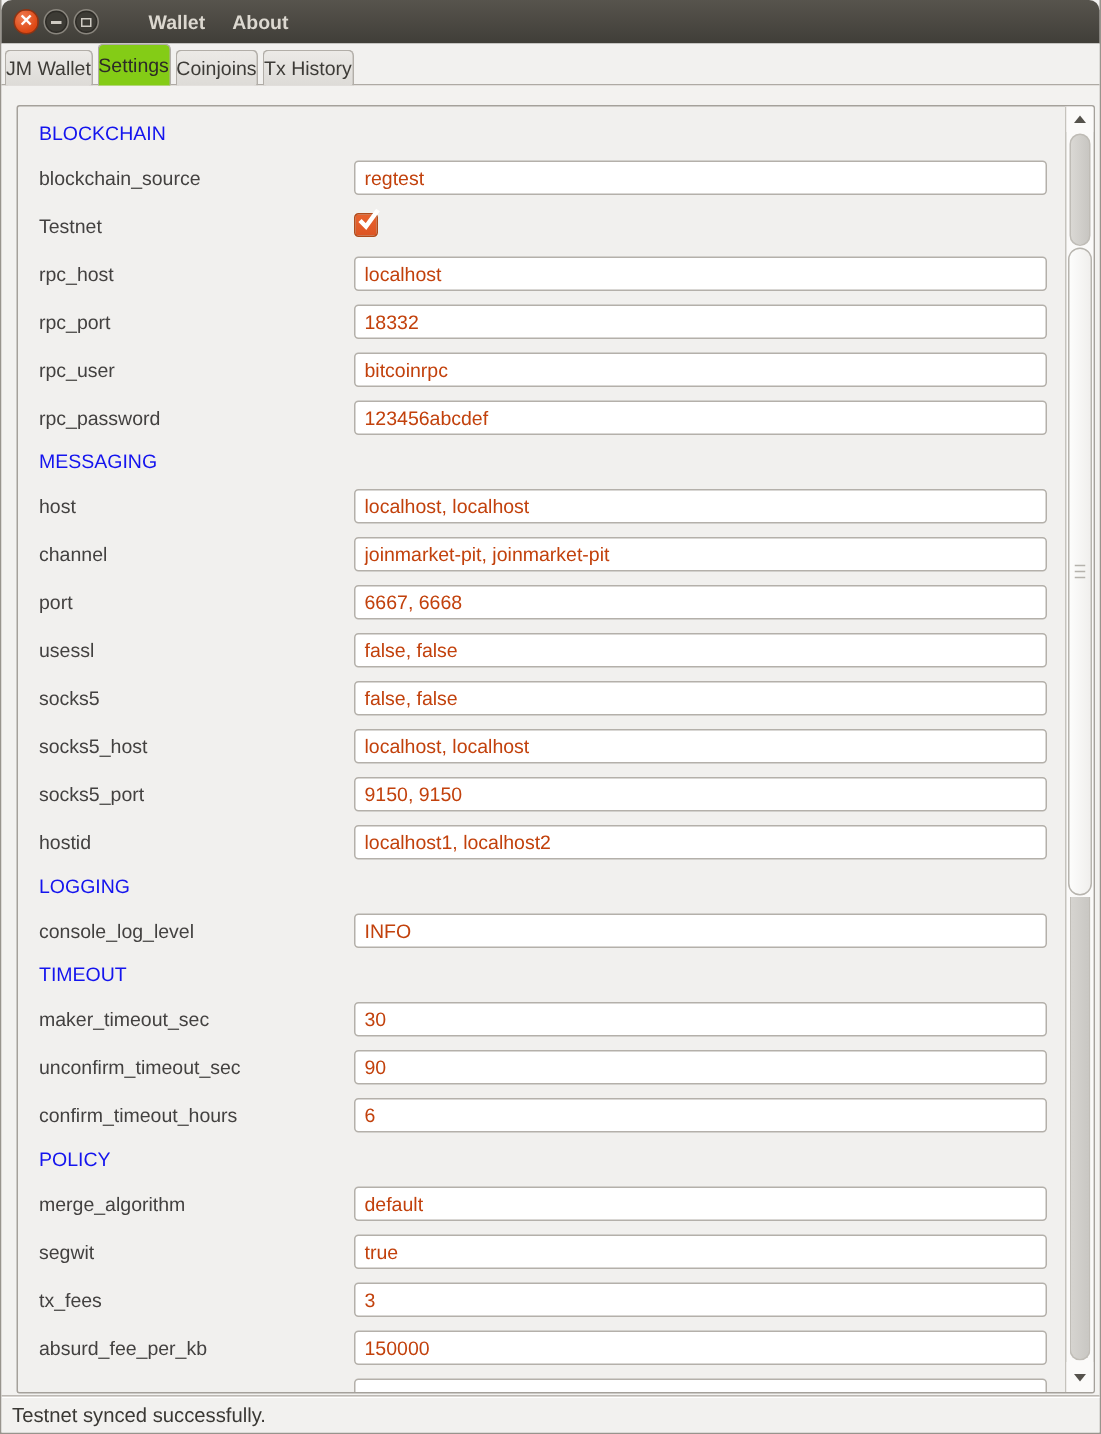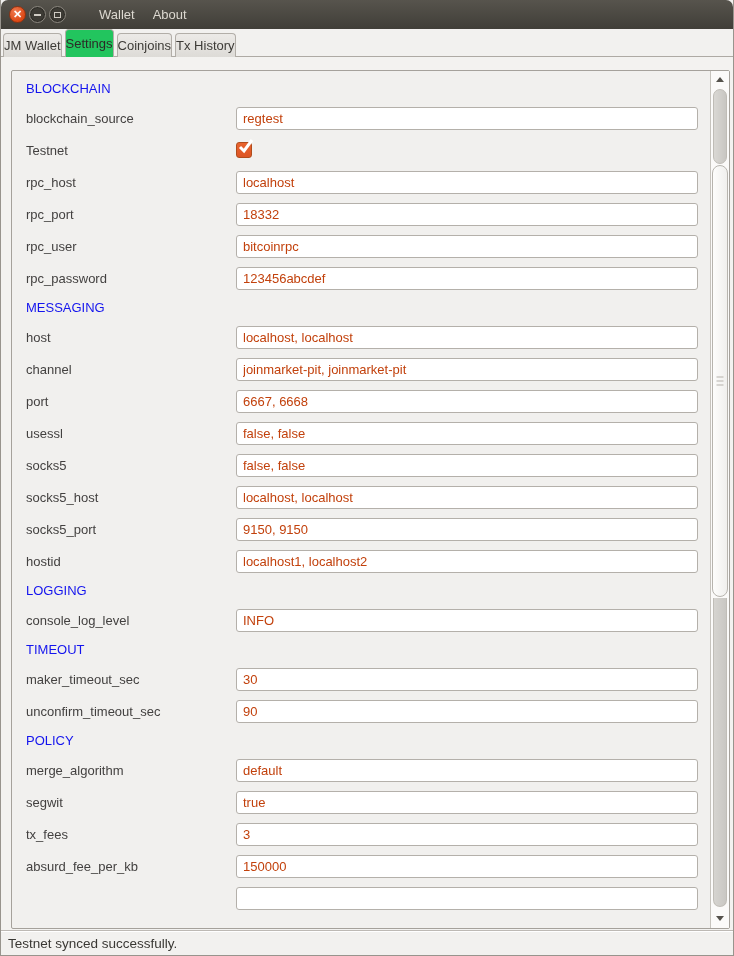--- a/index.html
+++ b/index.html
@@ -18,34 +18,34 @@
   .wbtn { width: 17px; height: 17px; border-radius: 50%; display: flex;
           align-items: center; justify-content: center; cursor: default; }
   .wbtn.close { background: radial-gradient(circle at 35% 30%, #f07a50, #dd4814 70%);
                 border: 1px solid #8e3313; }
   .wbtn.close .glyph { color: #fff; font-size: 11px; font-weight: bold; line-height: 1;
                        margin-top: -1px; }
   .wbtn.dim { background: #3d3b35; border: 1px solid #8a867e;
               box-shadow: inset 0 0 0 1px #2e2c27; }
   .min-line { width: 7px; height: 2px; background: #cfcbc3; }
   .max-box { width: 7px; height: 6px; border: 1.5px solid #cfcbc3; }
-  .menus { display: flex; margin-left: 24px; }
+  .menus { display: flex; margin-left: 24px; font-weight: bold; }
   .menu-item { color: #dcd8d0; font-size: 13px; padding: 4px 9px; cursor: default; }
 
   
   .tabbar { height: 28px; flex: 0 0 28px; background: #f2f1ef; display: flex;
             align-items: flex-end; position: relative; padding-left: 2px; }
   .tabbar::after { content: ""; position: absolute; left: 0; right: 0; bottom: 0;
                    height: 1px; background: #aeaaa4; }
   .tab { height: 24px; display: flex; align-items: center; padding: 0 0;
          background: linear-gradient(#eceae7, #dddbd7);
          border: 1px solid #b2aea8; border-bottom: none;
          border-radius: 4px 4px 0 0; margin-right: 3px; font-size: 13px;
          color: #3d3b37; cursor: default; position: relative; z-index: 1; }
-  .tab.active { height: 28px; background: #22c55e; z-index: 3; color: #2c2a27; }
+  .tab.active { height: 28px; background: #84cc16; z-index: 3; color: #2c2a27; }
 
   
   .content { flex: 1 1 auto; position: relative; background: #f3f2f0; }
   .scrollframe { position: absolute; left: 10px; top: 13px; width: 719px; height: 859px;
                  border: 1px solid #a5a19b; border-radius: 2px; background: #f1f0ee;
                  overflow: hidden; }
   .form { position: absolute; left: 0; top: 0; right: 19px; padding-top: 4px; }
   .section-header { height: 27px; display: flex; align-items: center; padding-left: 14px;
                     color: var(--blue, #1414ee); font-size: 13px; }
   .row { height: 32px; display: flex; align-items: center;
@@ -191,20 +191,24 @@
           </div>
           <div class="section-header">TIMEOUT</div>
           <div class="row">
             <span class="flabel">maker_timeout_sec</span>
             <input type="text" value="30" style="">
           </div>
           <div class="row">
             <span class="flabel">unconfirm_timeout_sec</span>
             <input type="text" value="90" style="">
           </div>
+          <div class="row">
+            <span class="flabel">confirm_timeout_hours</span>
+            <input type="text" value="6" style="">
+          </div>
           <div class="section-header">POLICY</div>
           <div class="row">
             <span class="flabel">merge_algorithm</span>
             <input type="text" value="default" style="">
           </div>
           <div class="row">
             <span class="flabel">segwit</span>
             <input type="text" value="true" style="">
           </div>
           <div class="row">

